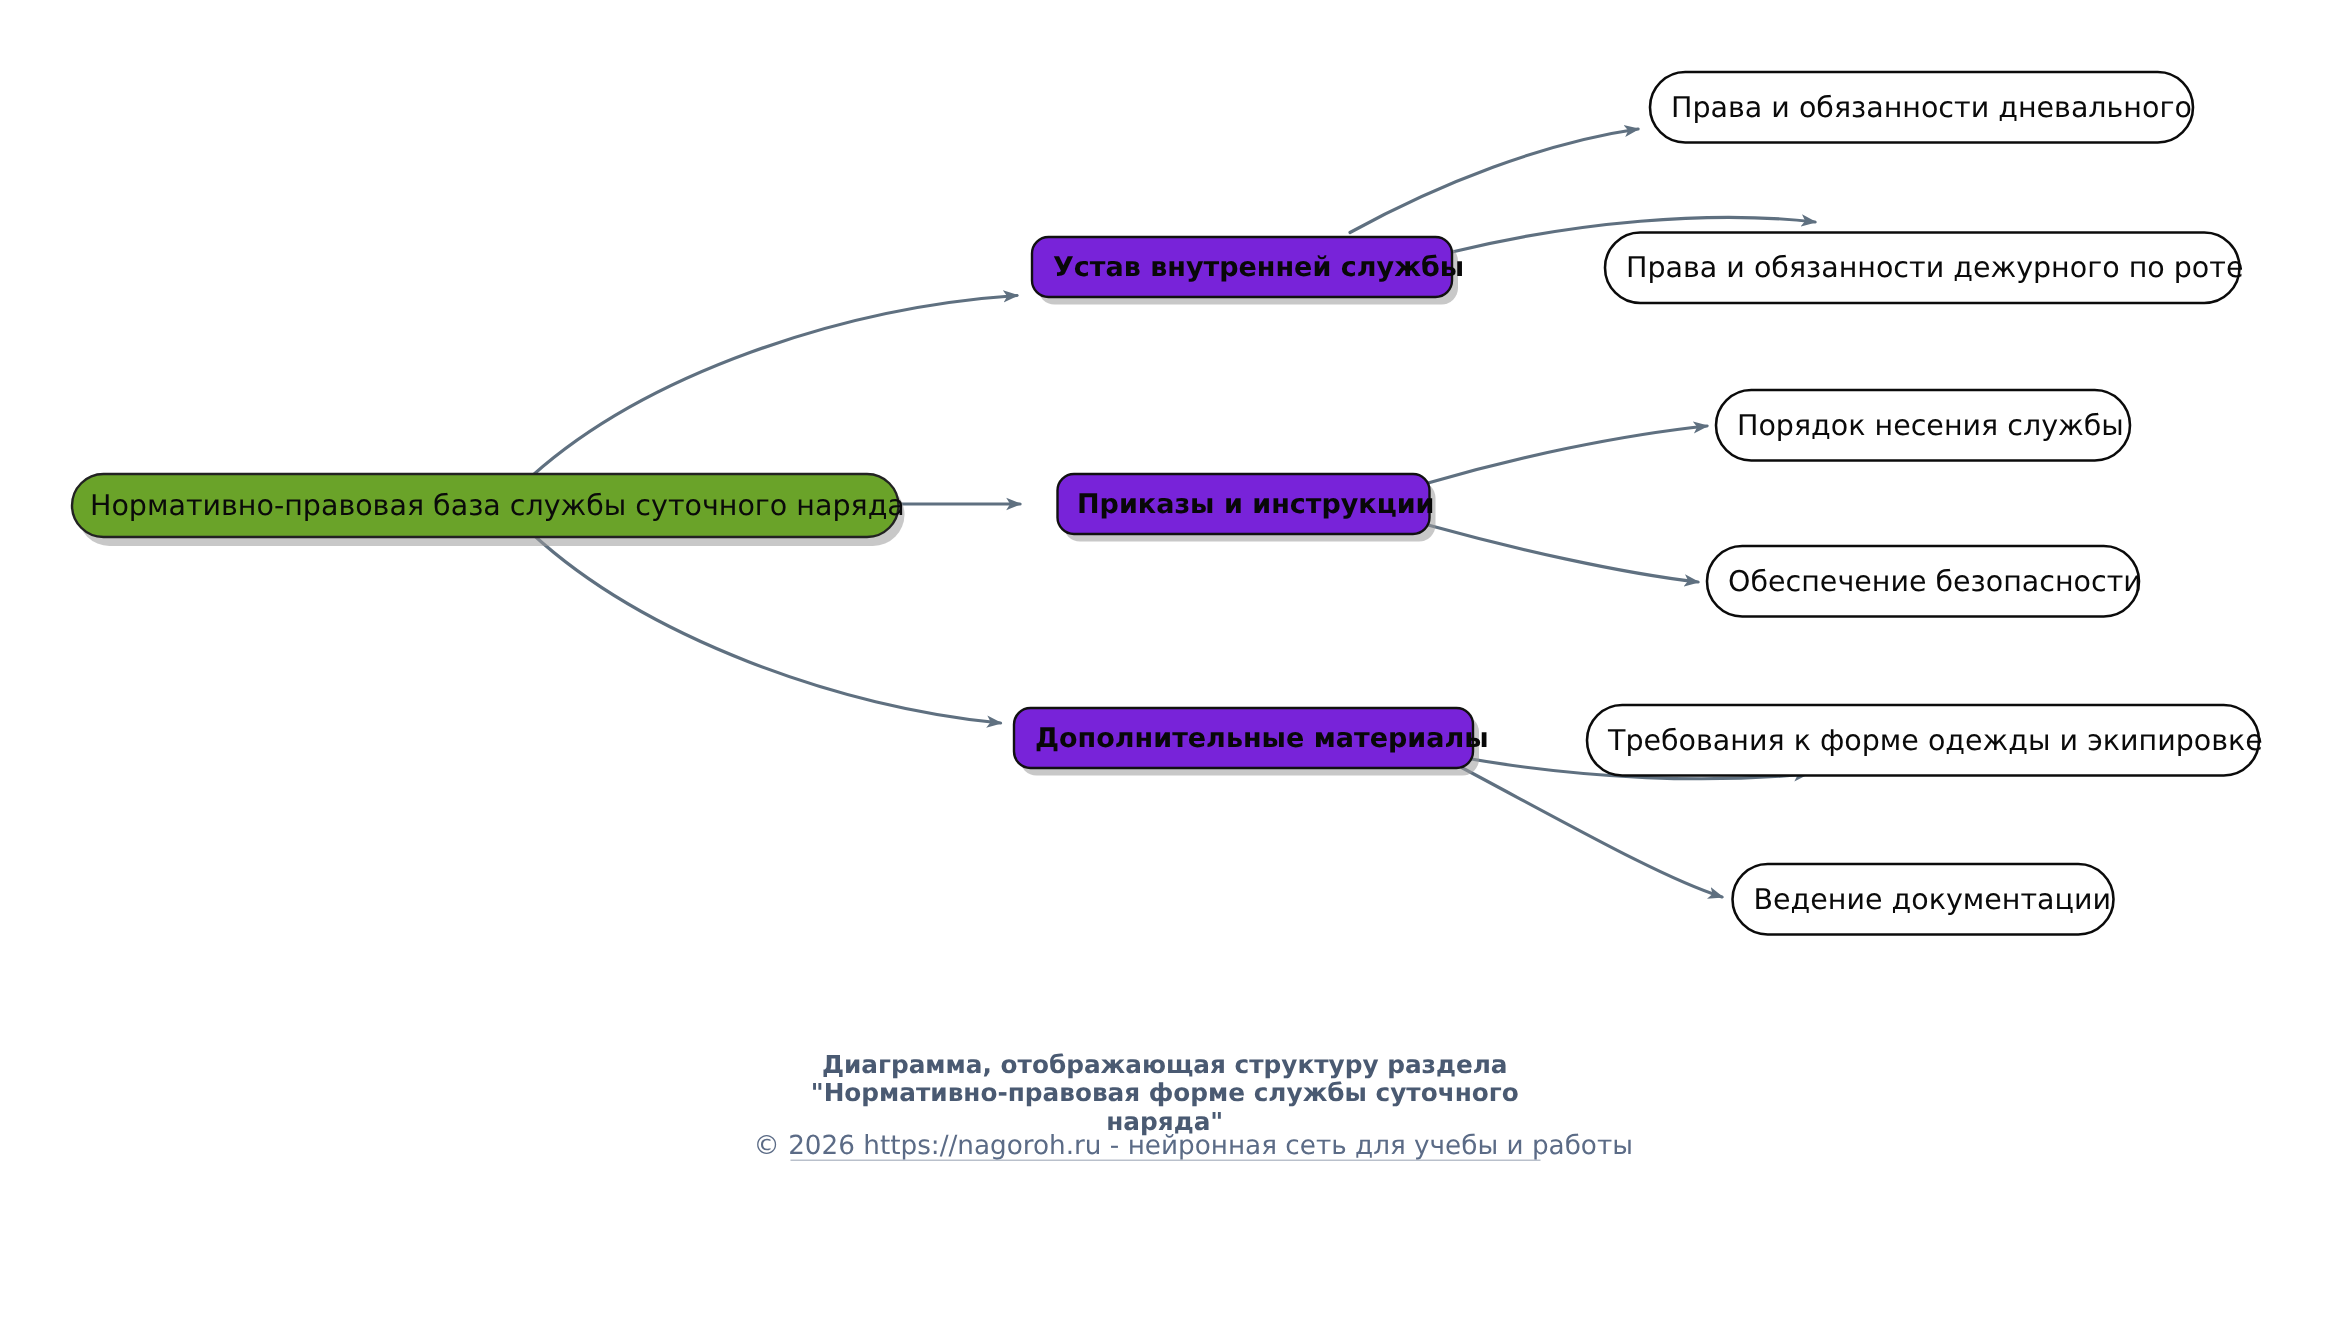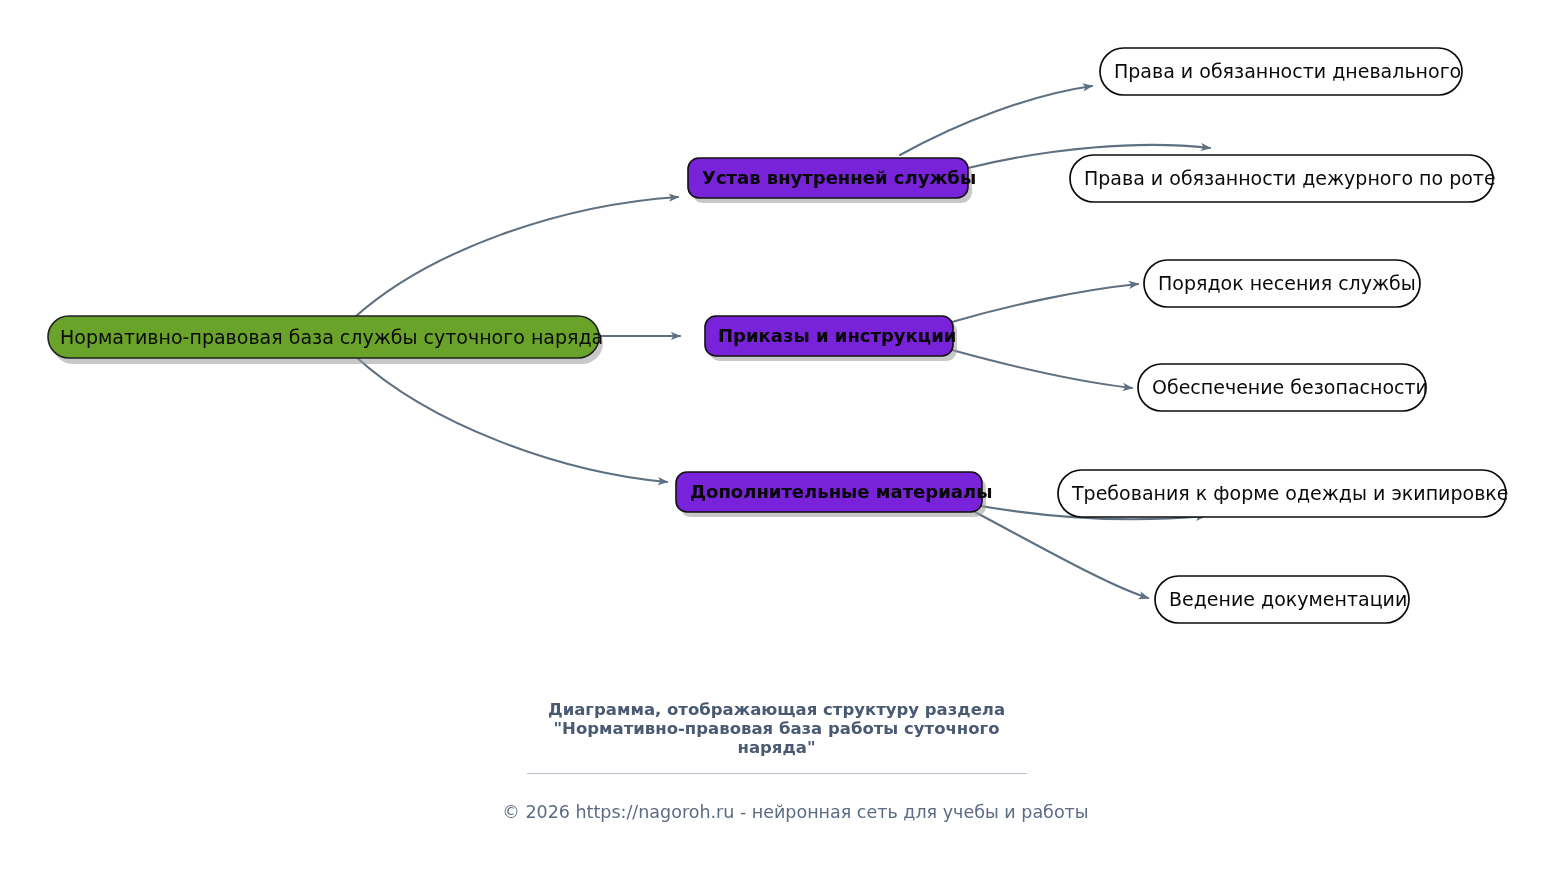--- a/index.html
+++ b/index.html
@@ -89,21 +89,21 @@
   .caption-rule {
     width: 500px;
     height: 0;
     margin: 16px auto 0 auto;
     border-top: 1px solid #b9c0cb;
   }
   .footer-text {
     position: absolute;
     left: 0;
     right: 0;
-    top: 802px;
+    top: 754px;
     text-align: center;
     font-family: "DejaVu Sans", "Liberation Sans", sans-serif;
     font-size: 17.5px;
     color: #5b6b86;
     padding-left: 38px;
   }
 </style>
 </head>
 <body>
 
@@ -181,20 +181,20 @@
     </g>
 
     <g>
       <rect class="node-box-leaf" x="1155" y="576" width="254" height="47" rx="23.5" ry="23.5"></rect>
       <text class="node-label" x="1169" y="600.5">Ведение документации</text>
     </g>
   </svg>
 
   <div class="caption-block">
     <div class="caption-text">Диаграмма, отображающая структуру раздела
-"Нормативно-правовая база работы суточного
+"Нормативно-правовая форме службы суточного
 наряда"</div>
     <div class="caption-rule"></div>
   </div>
 
   <div class="footer-text">© 2026 https://nagoroh.ru - нейронная сеть для учебы и работы</div>
 
 </div>
 
 </body></html>

